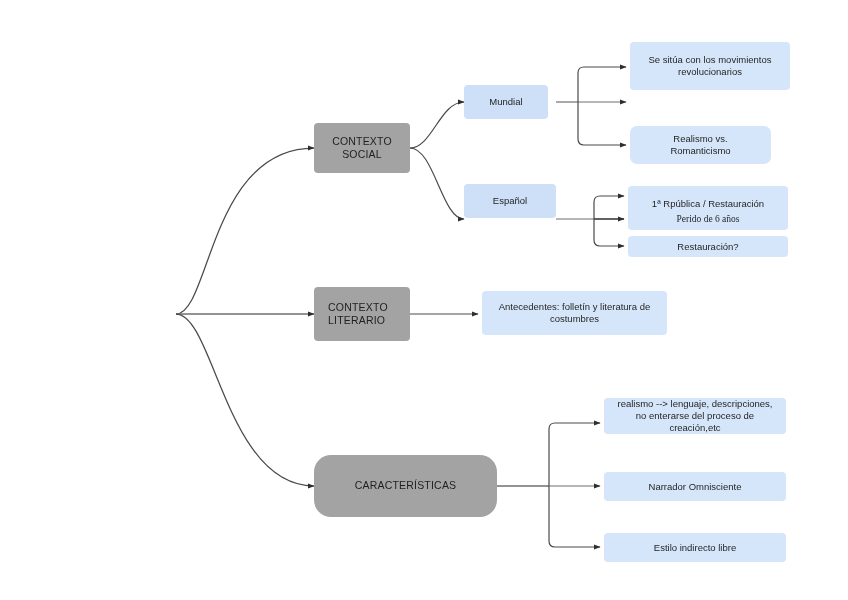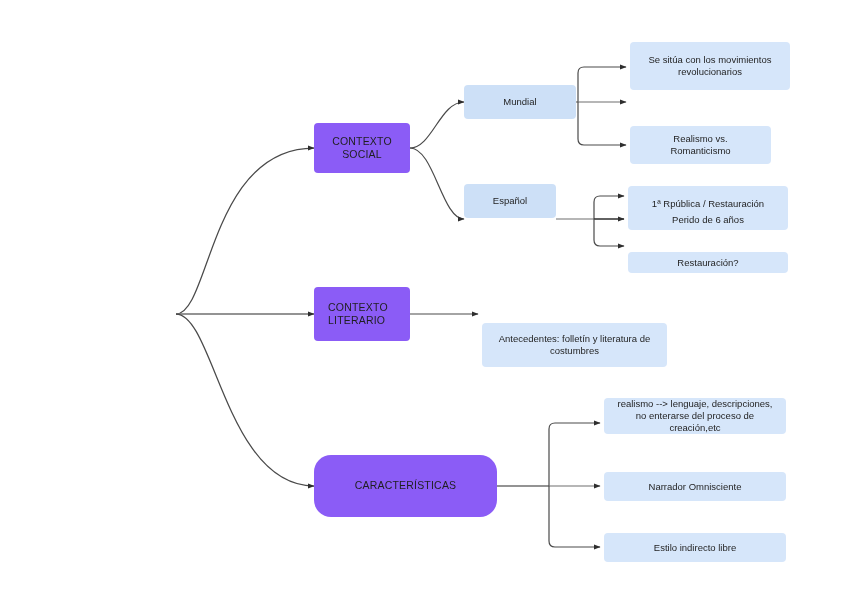--- a/index.html
+++ b/index.html
@@ -36,21 +36,21 @@
     color: #1f1f1f;
   }
   .node-root {
     background: #4d94f5;
     color: #ffffff;
     font-size: 10.5px;
     letter-spacing: 0.3px;
     border-radius: 7px;
   }
   .node-l2 {
-    background: #8b5cf6;
+    background: #a3a3a3;
     font-size: 10.5px;
     letter-spacing: 0.2px;
   }
   .node-l2-left {
     justify-content: flex-start;
     text-align: left;
     padding-left: 14px;
   }
   .node-l3 {
     background: #cde0f7;
@@ -101,38 +101,38 @@
 
 
   <div class="node node-l2" style="left:314px; top:123px; width:96px; height:50px;">CONTEXTO
 SOCIAL</div>
 
   <div class="node node-l2 node-l2-left" style="left:314px; top:287px; width:96px; height:54px;">CONTEXTO
 LITERARIO</div>
 
   <div class="node node-l2" style="left:314px; top:455px; width:183px; height:62px;border-radius:17px;">CARACTERÍSTICAS</div>
 
-  <div class="node node-l3" style="left:464px; top:85px; width:112px; height:34px;">Mundial</div>
+  <div class="node node-l3" style="left:464px; top:85px; width:84px; height:34px;">Mundial</div>
 
   <div class="node node-l3" style="left:464px; top:184px; width:92px; height:34px;">Español</div>
 
   <div class="node node-leaf" style="left:630px; top:42px; width:160px; height:48px;">Se sitúa con los movimientos
 revolucionarios</div>
 
 
-  <div class="node node-leaf" style="left:630px; top:126px; width:141px; height:38px;">Realismo vs.
+  <div class="node node-leaf" style="left:630px; top:126px; width:141px; height:38px;border-radius:7px;">Realismo vs.
 Romanticismo</div>
 
   <div class="node node-leaf" style="left:628px; top:186px; width:160px; height:36px;">1ª Rpública / Restauración</div>
 
-  <div class="node node-leaf" style="left:628px; top:209px; width:160px; height:21px;">Perido de 6 años</div>
+  <div class="node node-leaf" style="left:628px; top:209px; width:160px; height:21px;font-family:Liberation Serif, serif;">Perido de 6 años</div>
 
-  <div class="node node-leaf" style="left:628px; top:236px; width:160px; height:21px;margin-top:16px;">Restauración?</div>
+  <div class="node node-leaf" style="left:628px; top:236px; width:160px; height:21px;">Restauración?</div>
 
-  <div class="node node-leaf" style="left:482px; top:291px; width:185px; height:44px;margin-top:32px;">Antecedentes: folletín y literatura de
+  <div class="node node-leaf" style="left:482px; top:291px; width:185px; height:44px;">Antecedentes: folletín y literatura de
 costumbres</div>
 
   <div class="node node-leaf" style="left:604px; top:398px; width:182px; height:36px;">realismo --&gt; lenguaje, descripciones,
 no enterarse del proceso de
 creación,etc</div>
 
   <div class="node node-leaf" style="left:604px; top:472px; width:182px; height:29px;">Narrador Omnisciente</div>
 
   <div class="node node-leaf" style="left:604px; top:533px; width:182px; height:29px;">Estilo indirecto libre</div>
 

